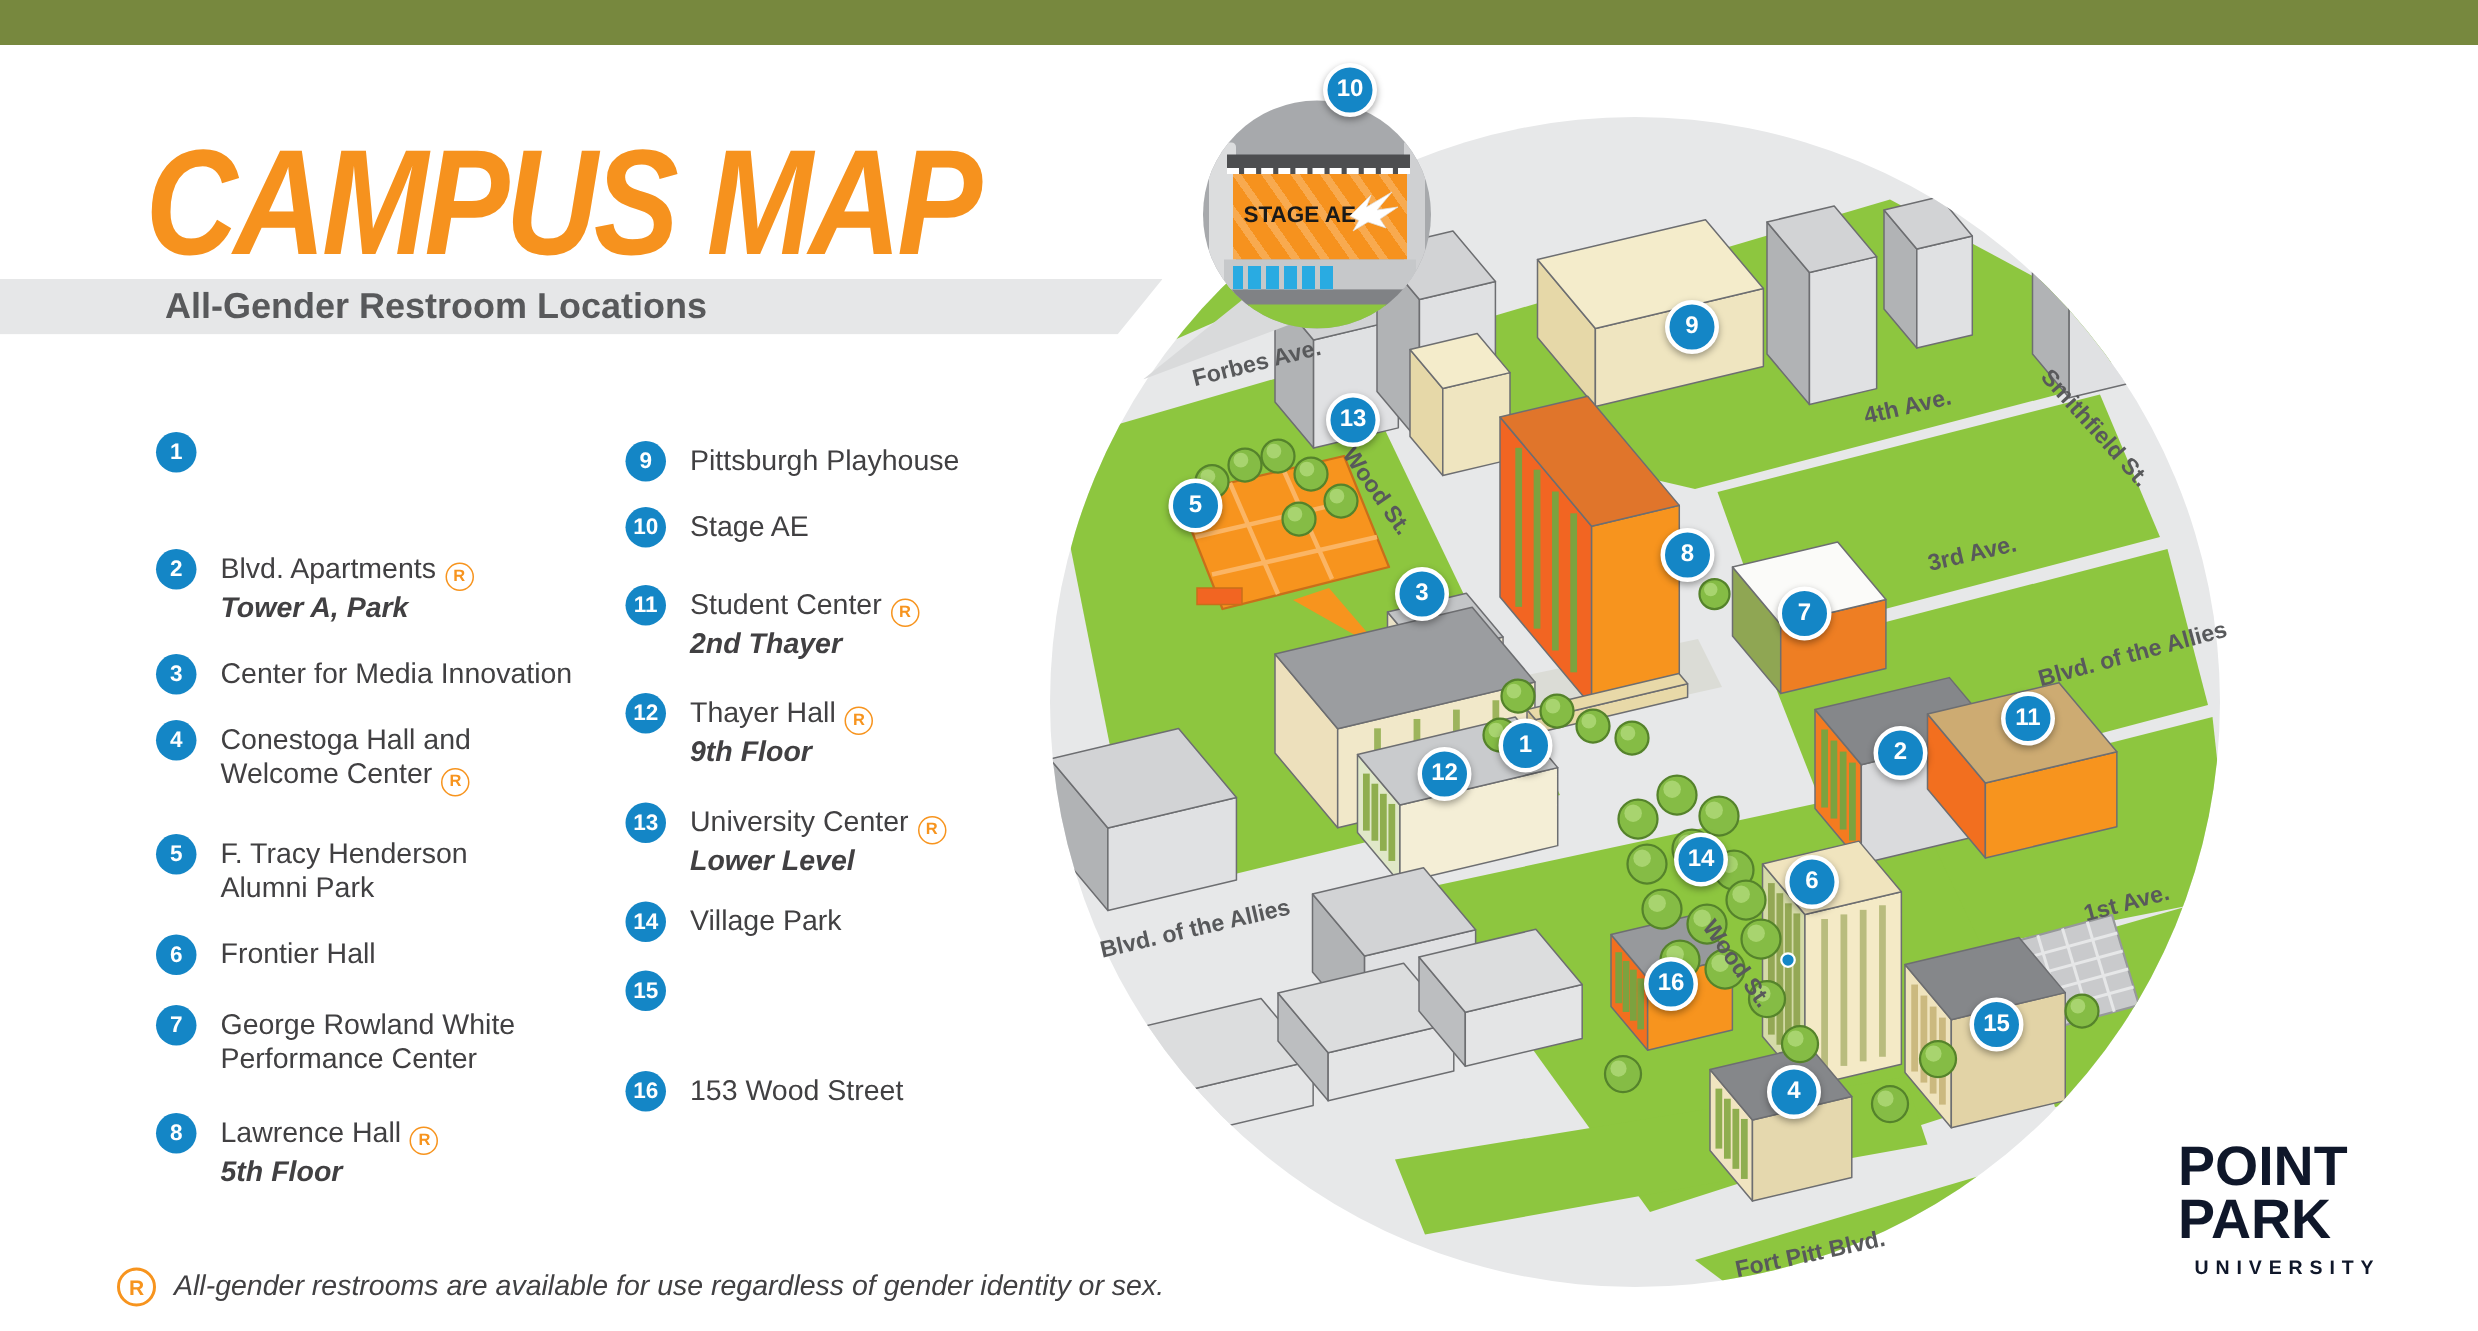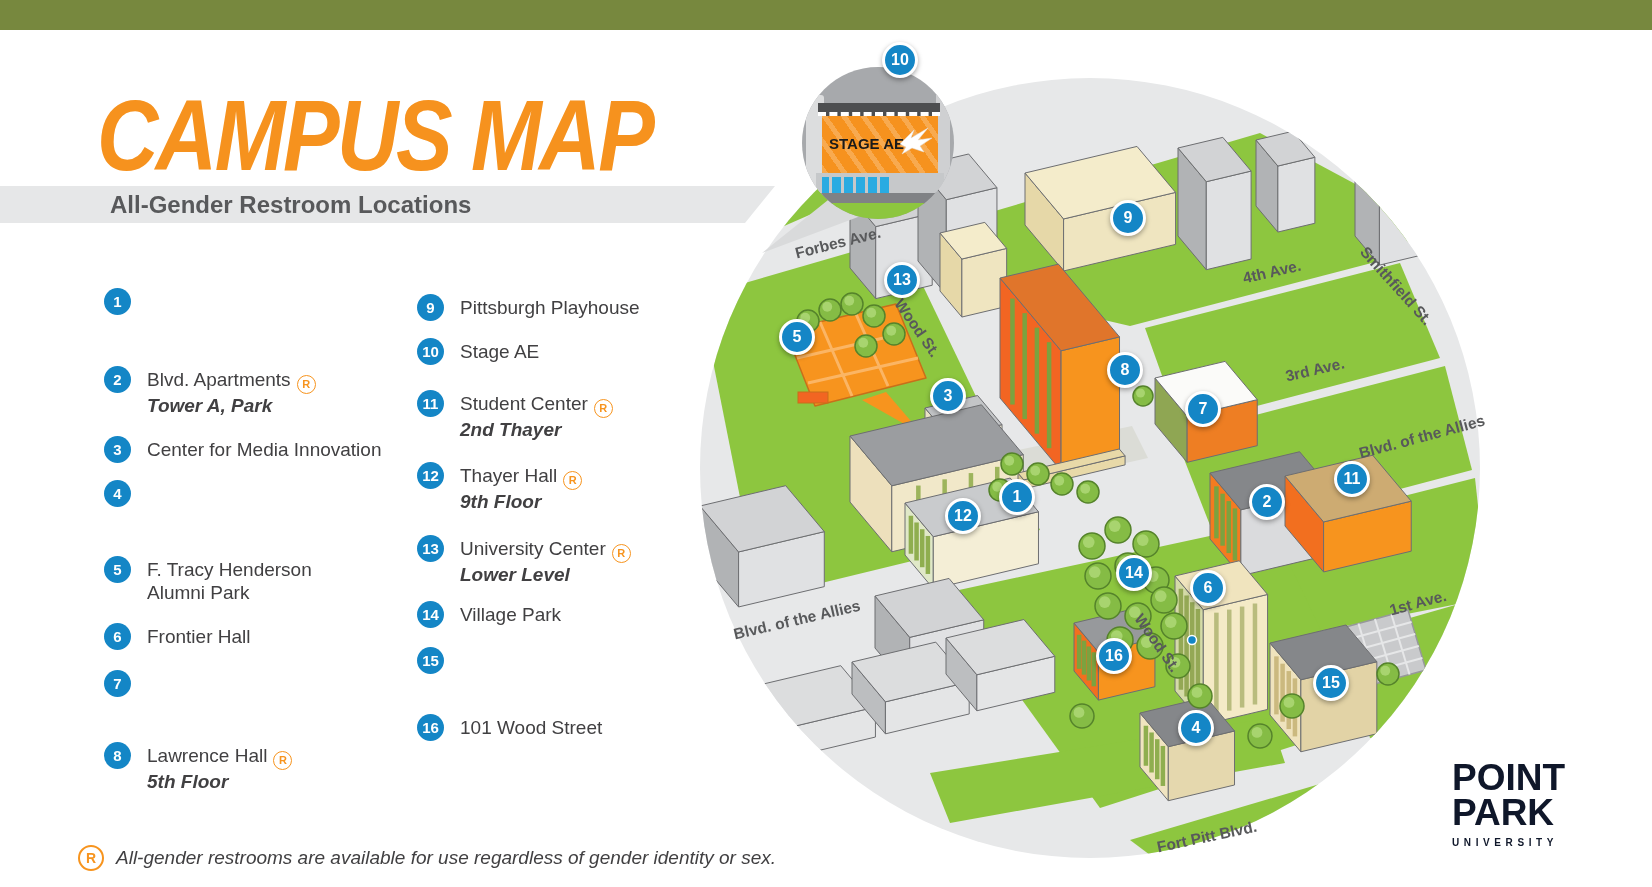--- a/index.html
+++ b/index.html
@@ -46,21 +46,21 @@
         letter-spacing:0;}
   #inset .wall{position:absolute;left:14px;top:106px;width:128px;height:20px;background:#C6C8CA;}
   #inset .windows{position:absolute;left:18px;top:108px;width:70px;height:16px;background:#fff;
         background-image:linear-gradient(#29ABE2,#29ABE2);background-clip:content-box;padding:2px;
         background-origin:content-box;
         -webkit-mask:repeating-linear-gradient(90deg,#000 0 9px,transparent 9px 12px);}
   #inset .slab{position:absolute;left:10px;top:126px;width:136px;height:11px;background:#808285;}
   #inset .grass{position:absolute;left:0;top:136px;width:152px;height:16px;background:#8DC63F;}
   #logo{position:absolute;left:1452px;top:760px;color:#0f172a;z-index:5;}
   #logo .l1,#logo .l2{font-size:37px;font-weight:900;line-height:35px;letter-spacing:0;}
-  #logo .l3{font-size:10px;font-weight:bold;letter-spacing:4.6px;margin-top:7px;}
+  #logo .l3{font-size:13px;font-weight:bold;letter-spacing:4.6px;margin-top:7px;margin-left:11px;}
 </style>
 </head>
 <body>
 
 <div id="topbar"></div>
 
 <div id="title">CAMPUS MAP</div>
 
 <div id="band">
   <div id="subtitle">All-Gender Restroom Locations</div>
@@ -78,36 +78,44 @@
       </div>
     </div>
     <div class="leg-item" style="left: 104px; top: 436px;">
       <div class="leg-num">3</div>
       <div>
         <div class="leg-text">Center for Media Innovation</div>
       </div>
     </div>
     <div class="leg-item" style="left: 104px; top: 480px;">
       <div class="leg-num">4</div>
+      <div>
+        <div class="leg-text">Conestoga Hall and
+Welcome Center<span class="rsym">R</span></div>
+      </div>
     </div>
     <div class="leg-item" style="left: 104px; top: 556px;">
       <div class="leg-num">5</div>
       <div>
         <div class="leg-text">F. Tracy Henderson
 Alumni Park</div>
       </div>
     </div>
     <div class="leg-item" style="left: 104px; top: 623px;">
       <div class="leg-num">6</div>
       <div>
         <div class="leg-text">Frontier Hall</div>
       </div>
     </div>
     <div class="leg-item" style="left: 104px; top: 670px;">
       <div class="leg-num">7</div>
+      <div>
+        <div class="leg-text">George Rowland White
+Performance Center</div>
+      </div>
     </div>
     <div class="leg-item" style="left: 104px; top: 742px;">
       <div class="leg-num">8</div>
       <div>
         <div class="leg-text">Lawrence Hall<span class="rsym">R</span></div>
         <div class="leg-sub">5th Floor</div>
       </div>
     </div>
     <div class="leg-item" style="left: 417px; top: 294px;">
       <div class="leg-num">9</div>
@@ -147,21 +155,21 @@
       <div>
         <div class="leg-text">Village Park</div>
       </div>
     </div>
     <div class="leg-item" style="left: 417px; top: 647px;">
       <div class="leg-num">15</div>
     </div>
     <div class="leg-item" style="left: 417px; top: 714px;">
       <div class="leg-num">16</div>
       <div>
-        <div class="leg-text">101 Wood Street</div>
+        <div class="leg-text">153 Wood Street</div>
       </div>
     </div>
   </div>
 
 <div id="footnote">
   <span class="rsym">R</span>
   <span id="footnote-text">All-gender restrooms are available for use regardless of gender identity or sex.</span>
 </div>
 
 <div id="map-circle">

